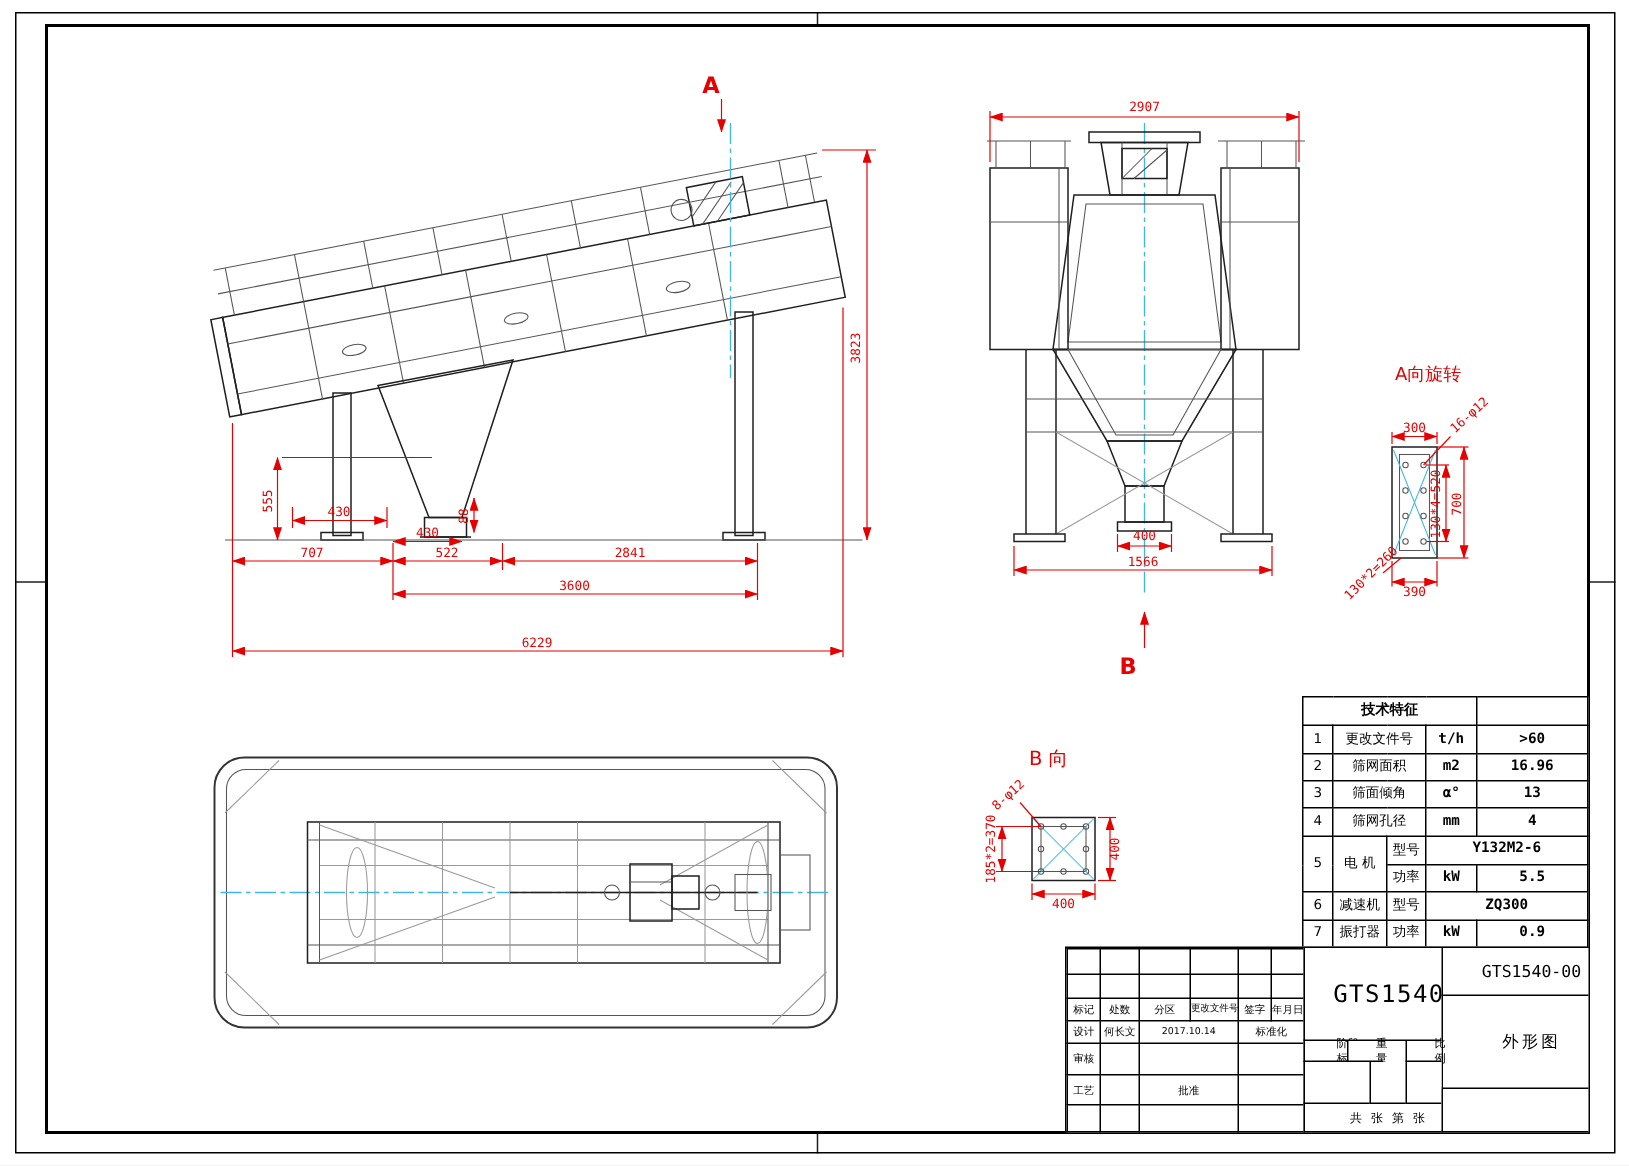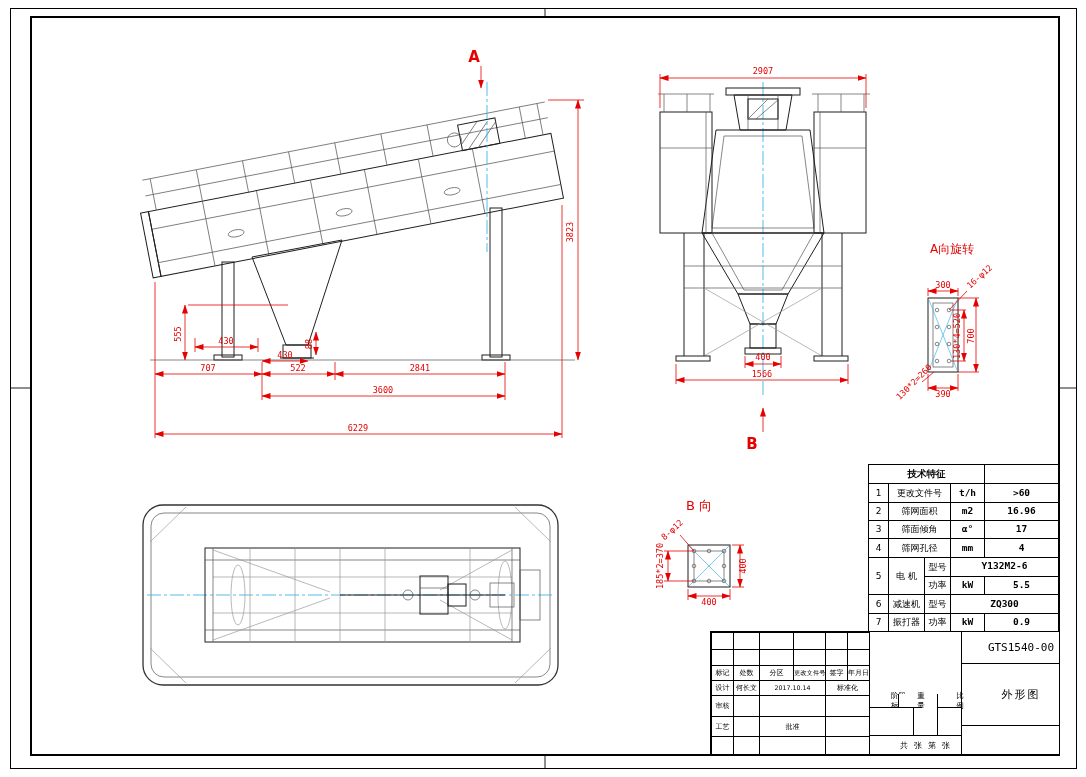--- a/index.html
+++ b/index.html
@@ -361,21 +361,21 @@
     <tr style="height:18px">
       <td>2</td>
       <td colspan="2">筛网面积</td>
       <td class="val">m2</td>
       <td class="val">16.96</td>
     </tr>
     <tr style="height:18px">
       <td>3</td>
       <td colspan="2">筛面倾角</td>
       <td class="val">α°</td>
-      <td class="val">17</td>
+      <td class="val">13</td>
     </tr>
     <tr style="height:18px">
       <td>4</td>
       <td colspan="2">筛网孔径</td>
       <td class="val">mm</td>
       <td class="val">4</td>
     </tr>
     <tr style="height:19px">
       <td rowspan="2">5</td>
       <td rowspan="2">电 机</td>
@@ -458,20 +458,21 @@
       </tr>
       <tr style="height:17px">
         <td></td>
         <td></td>
         <td colspan="2"></td>
         <td colspan="2"></td>
       </tr>
     </tbody>
       </table>
 
+    <div class="tb-cell tb-code" style="left:158px;top:0;width:92px;height:62px">GTS1540</div>
     <div class="tb-cell tb-no" style="left:250px;top:0;width:98px;height:32px">GTS1540-00</div>
     <div class="tb-cell tb-name" style="left:250px;top:32px;width:98px;height:62px">外形图</div>
     <div class="tb-cell" style="left:158px;top:62px;width:44px;height:14px;border-left-width:1.5px">阶段标记</div>
     <div class="tb-cell" style="left:187px;top:62px;width:24px;height:14px">重量</div>
     <div class="tb-cell" style="left:226px;top:62px;width:24px;height:14px">比例</div>
     <div class="tb-cell" style="left:158px;top:76px;width:44px;height:28px;border-left-width:1.5px"></div>
     <div class="tb-cell" style="left:202px;top:76px;width:24px;height:28px"></div>
     <div class="tb-cell" style="left:226px;top:76px;width:24px;height:28px"></div>
     <div class="tb-cell tb-sheet" style="left:158px;top:104px;width:92px;height:19px">共 张 第 张</div>
     <div class="tb-cell" style="left:250px;top:94px;width:98px;height:29px"></div>

